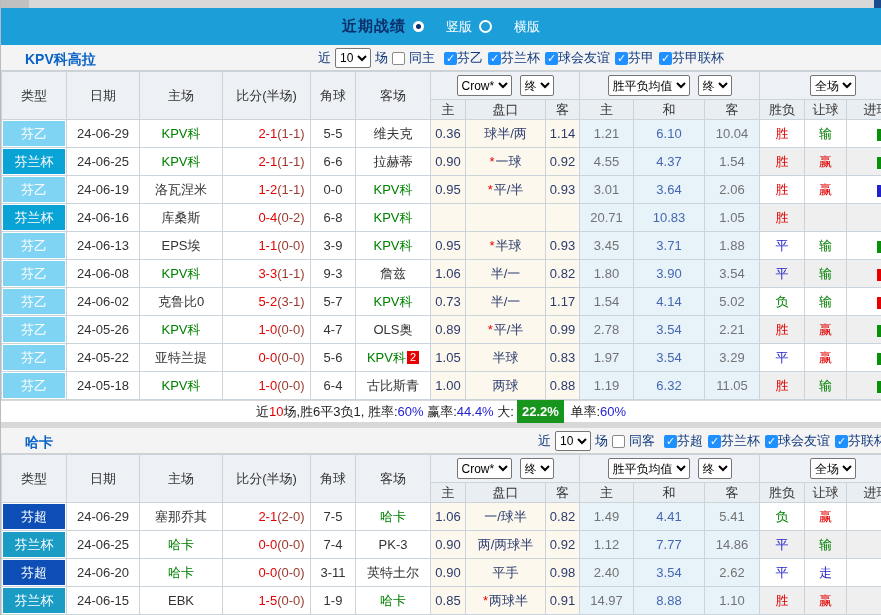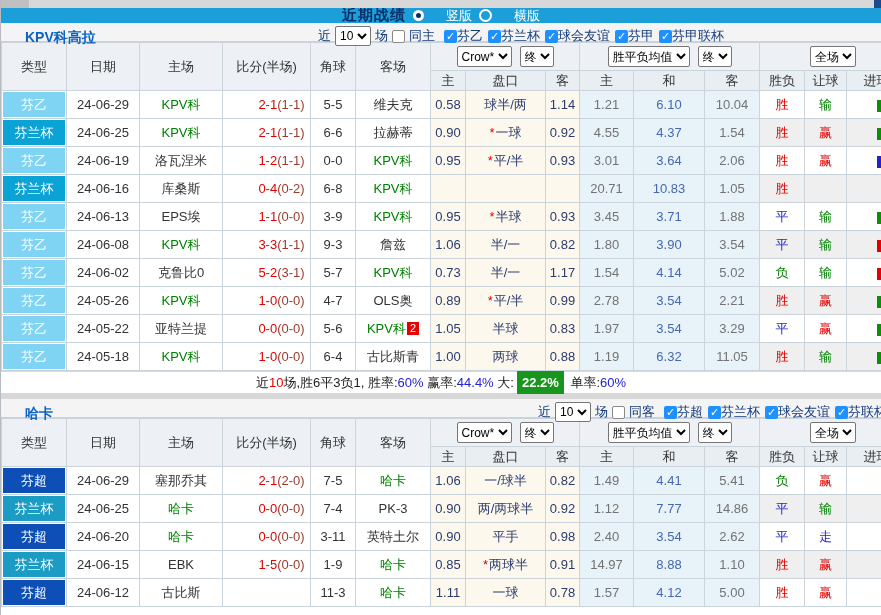--- a/index.html
+++ b/index.html
@@ -3,29 +3,29 @@
 <meta charset="utf-8">
 <style>
   * { margin:0; padding:0; box-sizing:border-box; }
   body { background:#fff; font-family:"Liberation Sans","DejaVu Sans",sans-serif; }
   .page { width:881px; height:615px; overflow:hidden; background:#fff; border-left:1px solid #b6bcc2; position:relative; }
 
   .top-strip { height:8px; background:#d8d8d8; position:relative; }
   .top-strip .corner { position:absolute; left:0; top:0; width:28px; height:8px; background:#c0c0c0; }
   .top-strip .rbox { position:absolute; right:0; top:0; width:7px; height:8px; background:#1a4a8c; }
 
-  .title-bar { height:15px; background:#1c9fd9; display:flex; align-items:center; justify-content:center; gap:7px; }
+  .title-bar { height:37px; background:#1c9fd9; display:flex; align-items:center; justify-content:center; gap:7px; }
   .title-bar .title { color:#0b2f6b; font-weight:bold; font-size:15px; letter-spacing:1px; }
   .radio { width:11px; height:11px; border-radius:50%; display:inline-block; position:relative; cursor:pointer; }
   .radio.sel { background:#fff; }
   .radio.sel::after { content:""; position:absolute; left:3px; top:3px; width:5px; height:5px; border-radius:50%; background:#0b2f6b; }
   .radio.unsel { background:transparent; border:2px solid #fff; width:13px; height:13px; }
   .radio-label { color:#fff; font-size:13px;margin-left:15px; }
 
-  .section-header { height:19px; background:#f4f4f4; border-bottom:1px solid #d0d0d0; position:relative; font-size:13px; }
+  .section-header { height:26px; background:#f4f4f4; border-bottom:1px solid #d0d0d0; position:relative; font-size:13px; }
   .section-header .team { position:absolute; left:24px; top:6px; color:#0b63c5; font-weight:bold; font-size:14px; }
   .filters { position:absolute; top:3px; display:flex; align-items:center; gap:4px; color:#123a7d; white-space:nowrap; }
   .sec0 .filters { left:317px; }
   .sec1 .filters { left:537px; }
   .count-select { height:20px; font-size:12px; border:1px solid #767676; border-radius:2px; background:#fff; }
   .cb { width:13px; height:13px; background:#1e90ff; display:inline-flex; align-items:center; justify-content:center; border-radius:2px; margin-left:5px; cursor:pointer; }
   .cb .cb-check { color:#fff; font-size:11px; font-weight:bold; line-height:1; }
   .cb-empty { width:13px; height:13px; background:#fff; border:1px solid #8a8a8a; border-radius:2px; display:inline-block; cursor:pointer; }
   .cb-label { color:#123a7d; }
 
@@ -155,21 +155,21 @@
       <tbody>
           <tr>
             <td class="c-type">
               <span class="tchip t-light">芬乙</span>
             </td>
             <td>24-06-29</td>
             <td class="team-g">KPV科</td>
             <td><span class="score">2-1</span><span class="half">(1-1)</span></td>
             <td>5-5</td>
             <td class="">维夫克</td>
-            <td class="cream">0.58</td>
+            <td class="cream">0.36</td>
             <td class="cream">球半/两</td>
             <td class="cream">1.14</td>
             <td class="pblue">1.21</td>
             <td class="pblue mid">6.10</td>
             <td class="pblue">10.04</td>
             <td class="rescol c-red">胜</td>
             <td class="rescol c-green">输</td>
             <td class="goalcol"><span class="sliver" style="background:#0a8f0a"></span></td>
           </tr>
           <tr>

